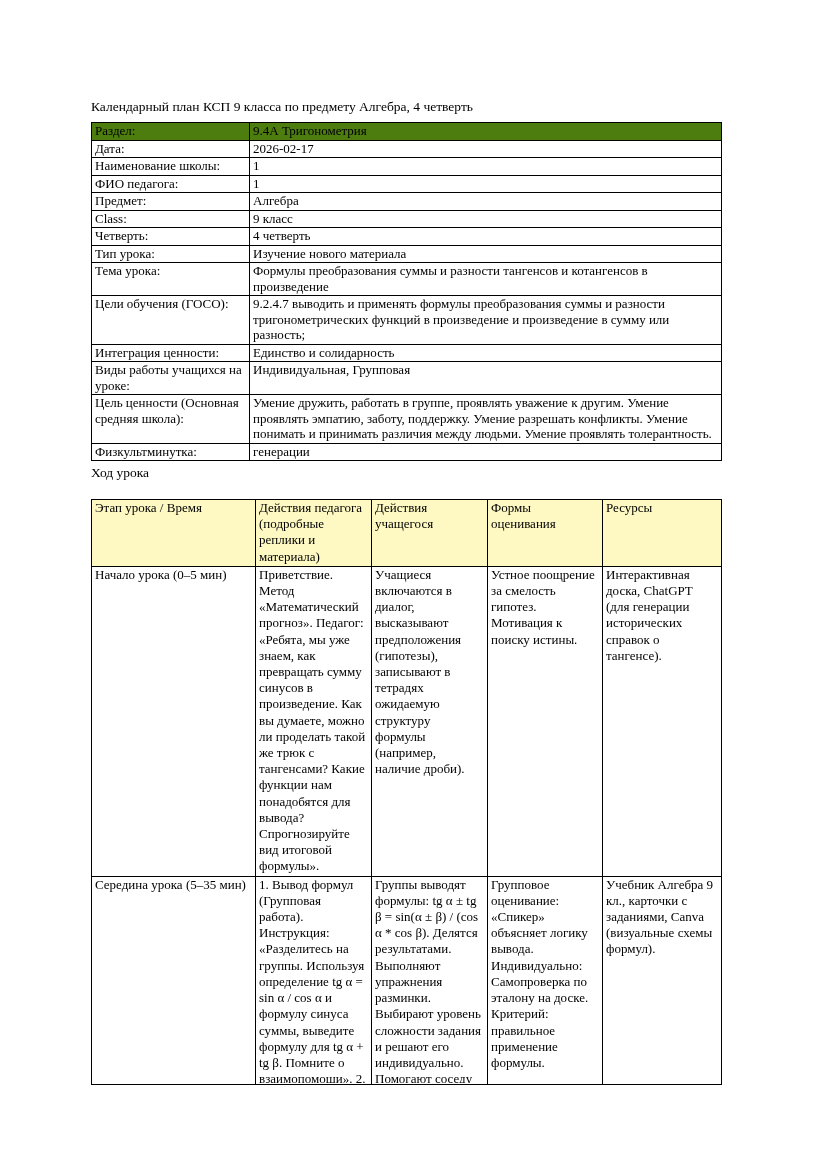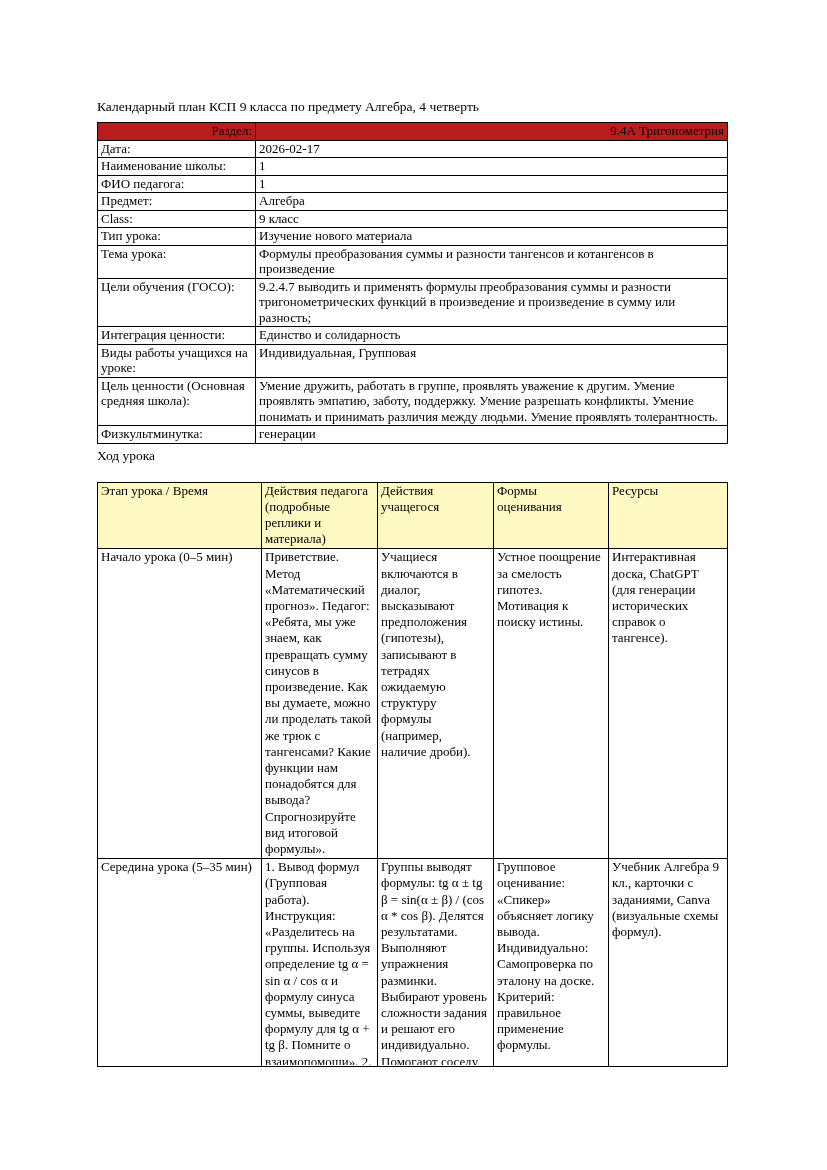--- a/index.html
+++ b/index.html
@@ -6,21 +6,21 @@
   body {
     width: 827px; height: 1170px;
     background: #ffffff;
     color: #000000;
     font-family: "Liberation Serif", "DejaVu Serif", serif;
     overflow: hidden;
     position: relative;
   }
   .page {
     position: absolute;
-    left: 97px; top: 99px;
+    left: 91px; top: 99px;
     width: 630px;
   }
   .doc-title {
     font-size: 13.5px;
     line-height: 16px;
     font-weight: normal;
     margin: 0 0 7px 0;
   }
   table {
     border-collapse: collapse;
@@ -30,21 +30,21 @@
   td, th {
     border: 1px solid #000000;
     vertical-align: top;
     text-align: left;
     font-weight: normal;
     padding: 0px 3px 1px 3px;
     font-size: 13px;
     word-wrap: break-word;
   }
   .info-table td { line-height: 15.5px; }
-  .info-table tr.shaded td { background: #b91c1c; text-align: right; }
+  .info-table tr.shaded td { background: #4d7c0f; }
   .section-heading {
     font-size: 13.5px;
     line-height: 16px;
     font-weight: normal;
     margin: 4px 0 18px 0;
   }
   .lesson-table td, .lesson-table th { line-height: 16.2px; }
   .lesson-table thead th { background: #fef9c3; }
   .lesson-table .clip {
     max-height: 206px;
@@ -88,20 +88,24 @@
         <td>ФИО педагога:</td>
         <td>1</td>
       </tr>
       <tr>
         <td>Предмет:</td>
         <td>Алгебра</td>
       </tr>
       <tr>
         <td>Class:</td>
         <td>9 класс</td>
+      </tr>
+      <tr>
+        <td>Четверть:</td>
+        <td>4 четверть</td>
       </tr>
       <tr>
         <td>Тип урока:</td>
         <td>Изучение нового материала</td>
       </tr>
       <tr>
         <td>Тема урока:</td>
         <td>Формулы преобразования суммы и разности тангенсов и котангенсов в произведение</td>
       </tr>
       <tr>

